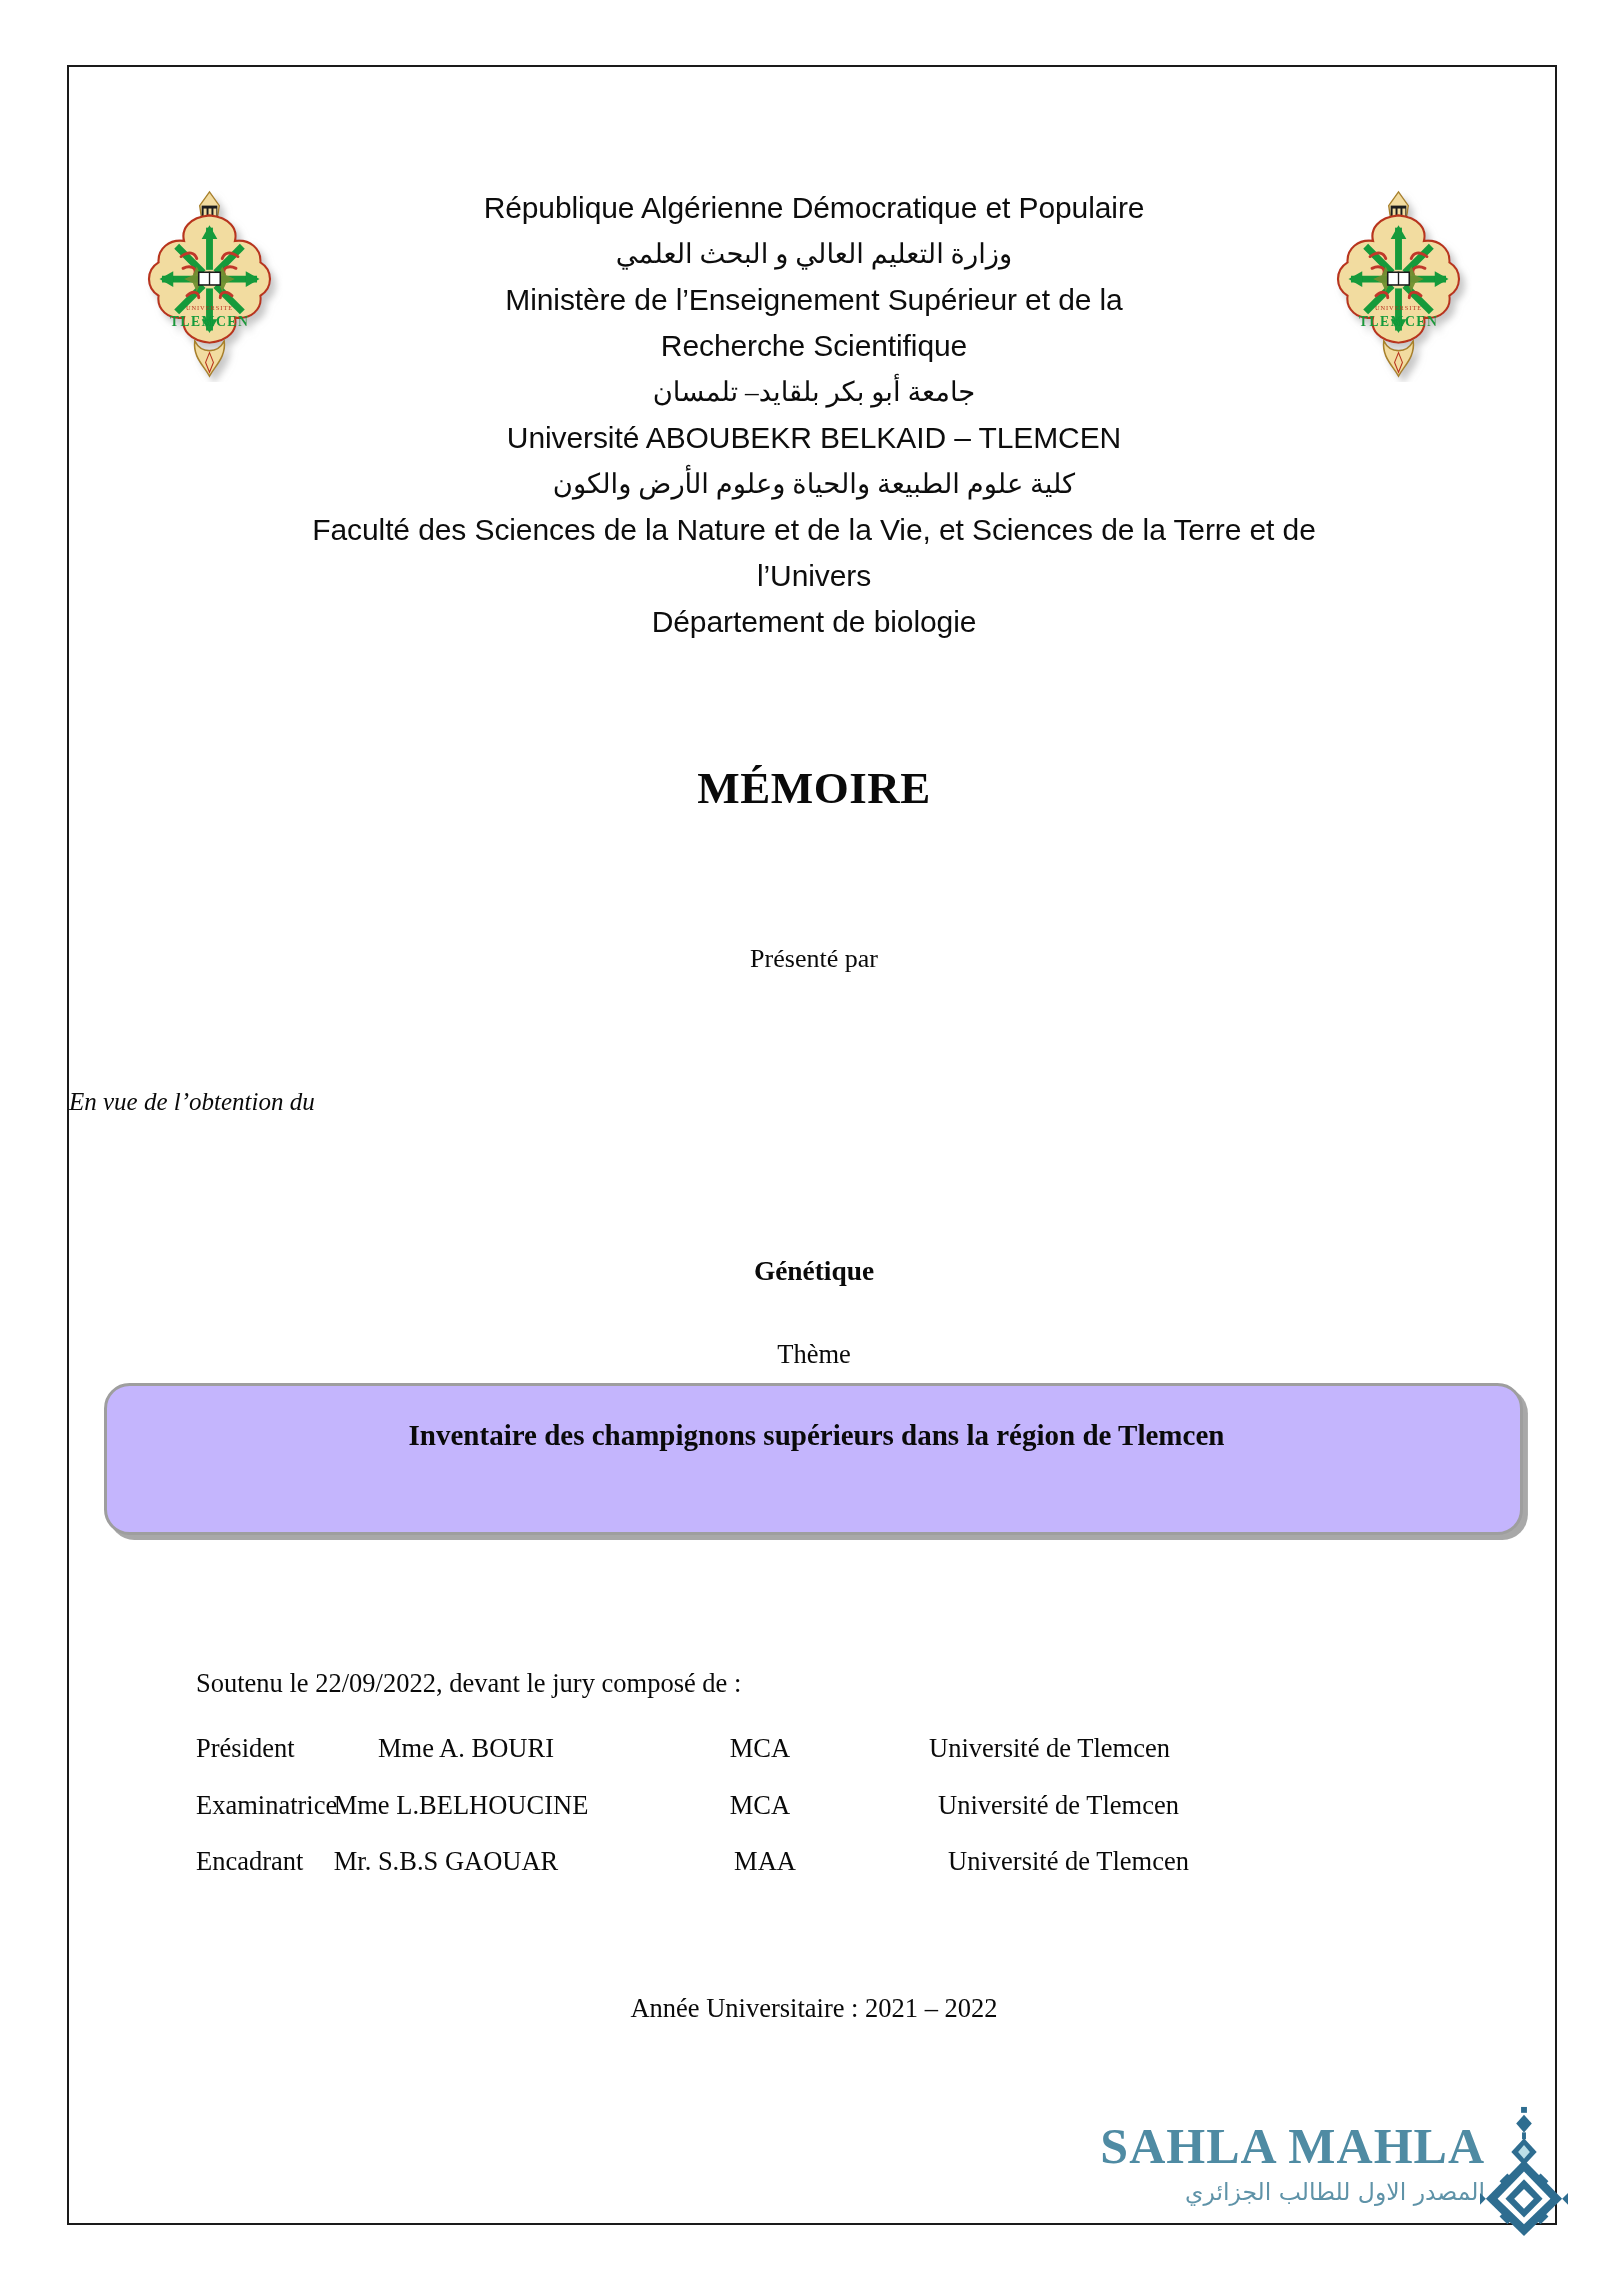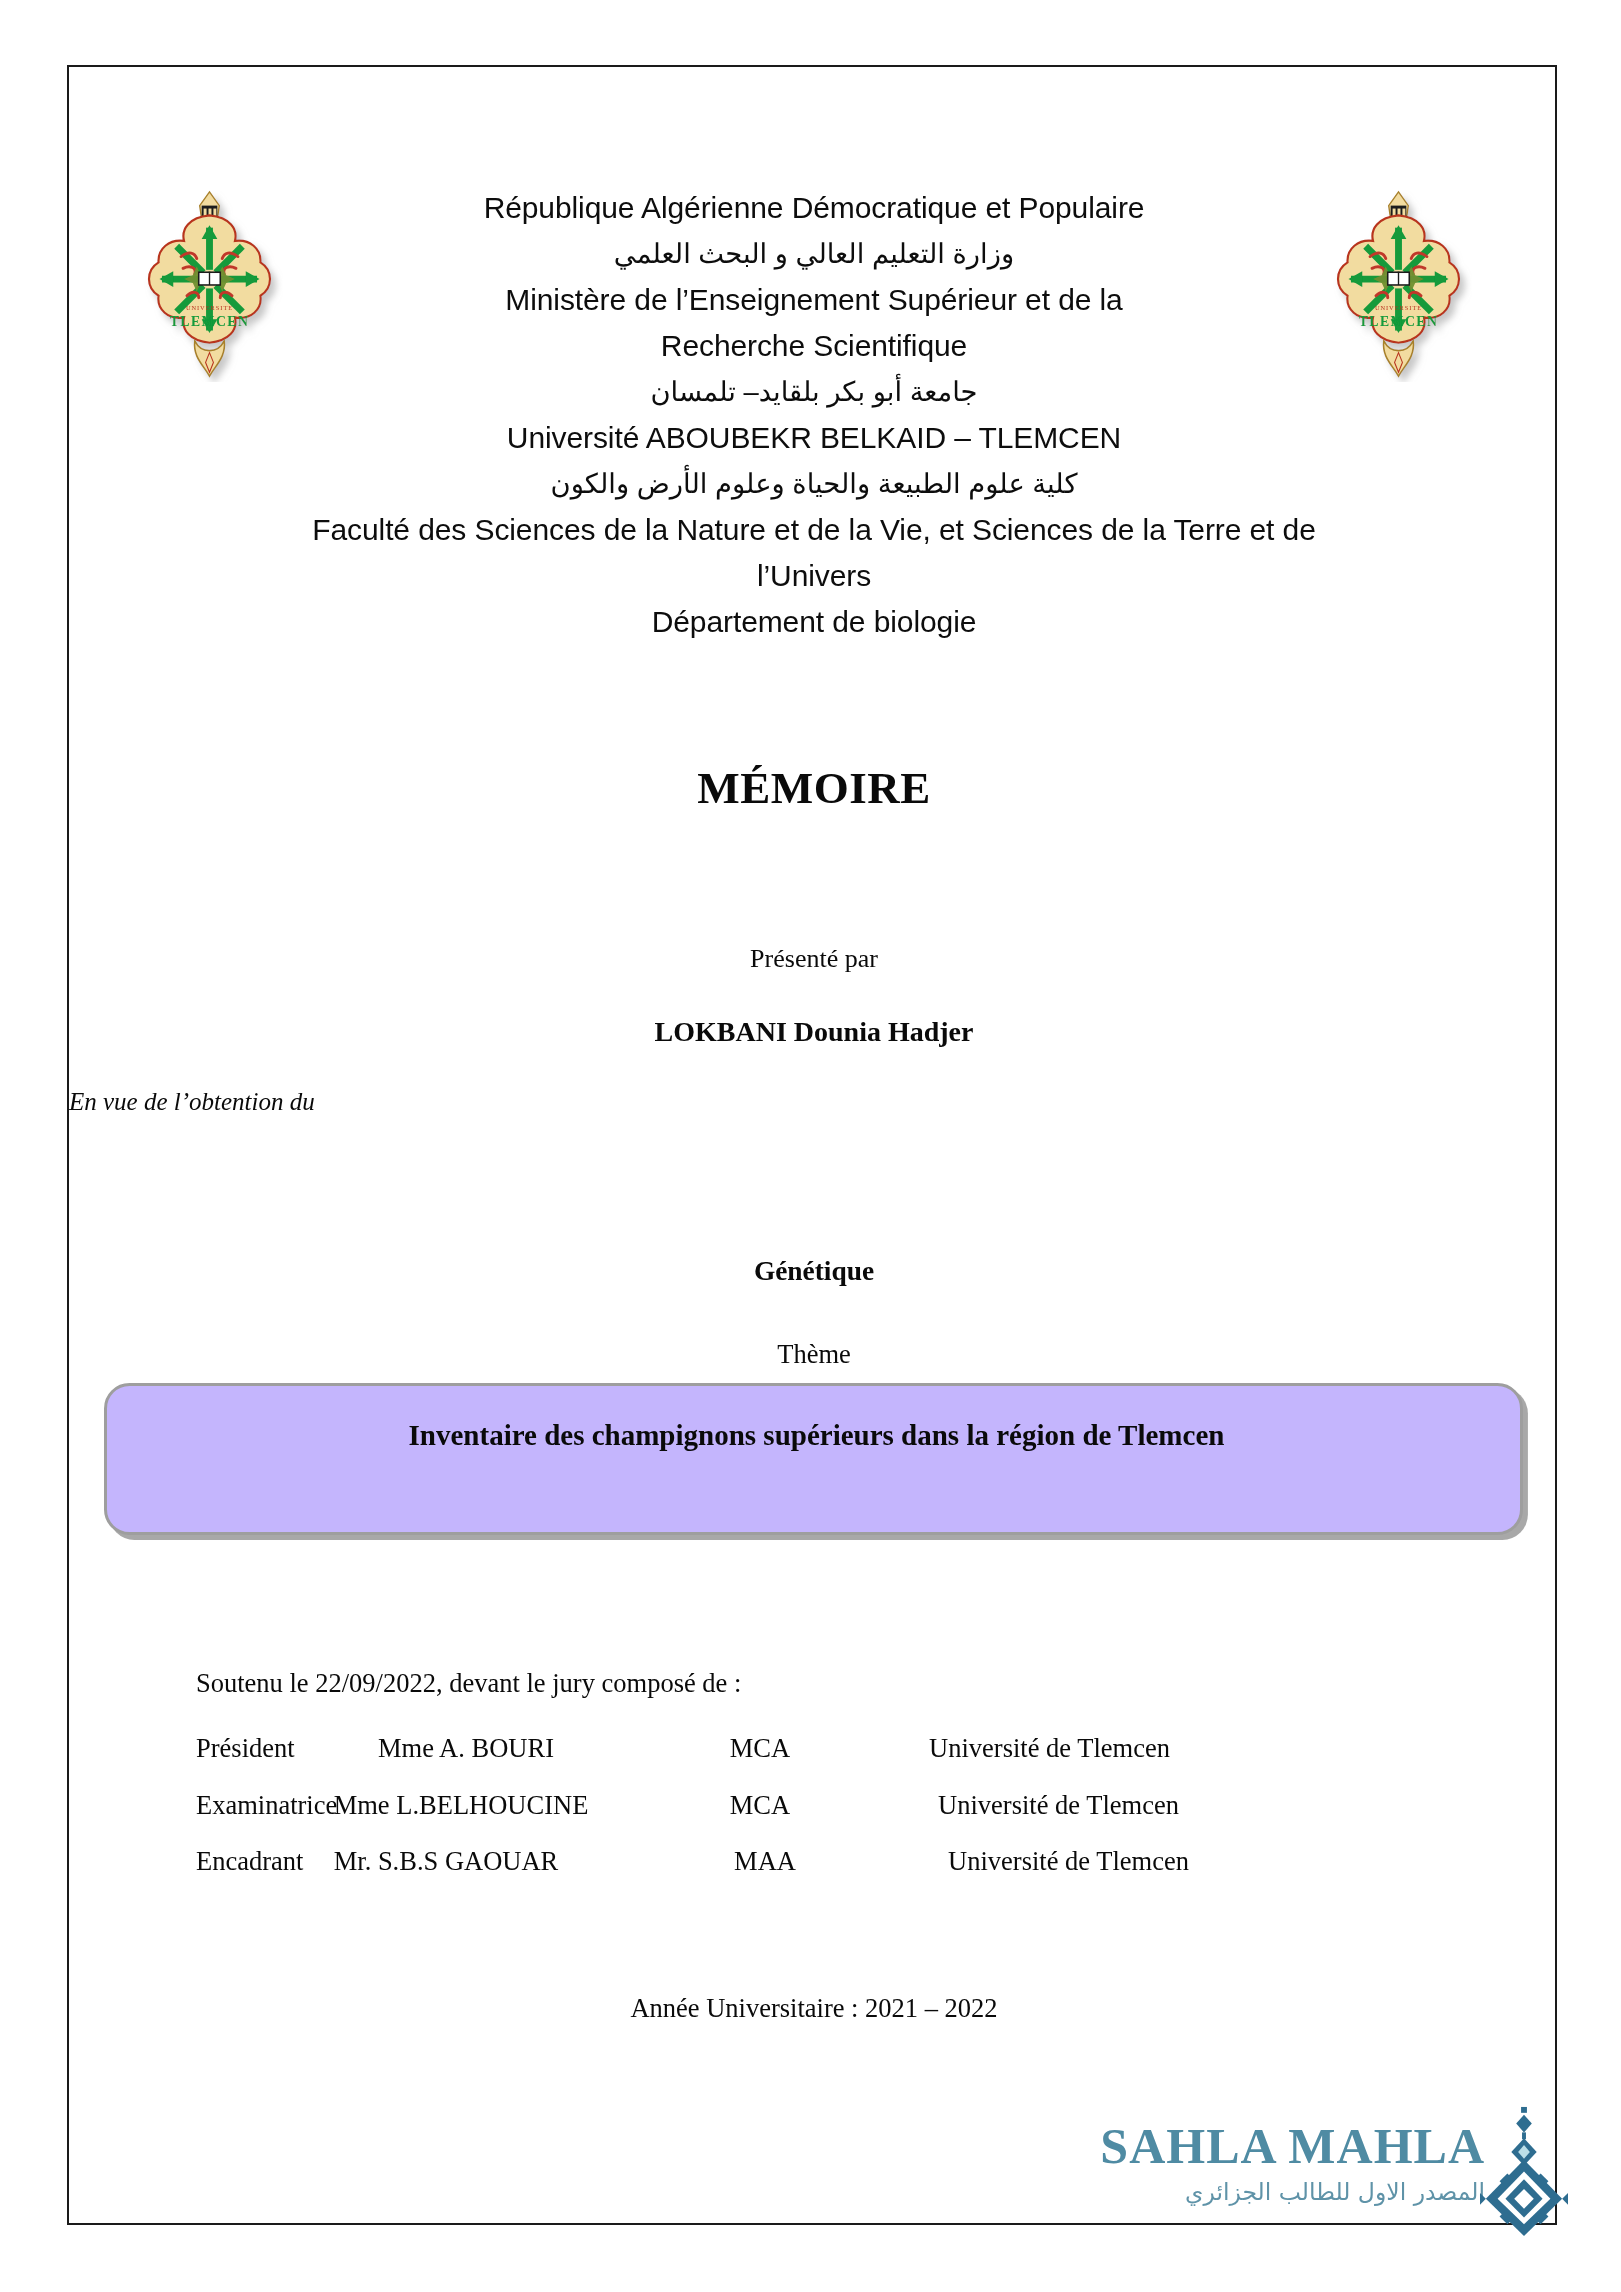--- a/index.html
+++ b/index.html
@@ -52,21 +52,21 @@
     top: 118px;
     width: 1294px;
     text-align: center;
     font-family: "Liberation Sans", "DejaVu Sans", sans-serif;
     font-size: 30px;
     line-height: 46px;
     color: #0d0d0d;
     letter-spacing: -0.1px;
   }
   #header-text .ar {
-    font-family: Liberation Sans, sans-serif;
+    font-family: Liberation Serif, serif;
     direction: rtl;
     font-size: 27.4px;
     line-height: 46px;
   }
 
   
   .ser { font-family: "Liberation Serif", "DejaVu Serif", serif; color: #0a0a0a; }
 
   #memoire-title {
     position: absolute;
@@ -382,21 +382,20 @@
     <div class="ar">كلية علوم الطبيعة والحياة وعلوم الأرض والكون</div>
     <div>Faculté des Sciences de la Nature et de la Vie, et Sciences de la Terre et de</div>
     <div>l’Univers</div>
     <div>Département de biologie</div>
   </div>
 
   <div id="presente-par" class="ser">Présenté par</div>
 
   <div id="memoire-title" class="ser">MÉMOIRE</div>
 
-  <div id="author-name" class="ser">LOKBANI Dounia Hadjer</div>
 
   <div id="en-vue" class="ser">En vue de l’obtention du</div>
 
 
   <div id="specialite" class="ser">Génétique</div>
 
   <div id="theme-label" class="ser">Thème</div>
 
   <div id="theme-box">
     <div id="theme-text" class="ser">Inventaire des champignons supérieurs dans la région de Tlemcen</div>

